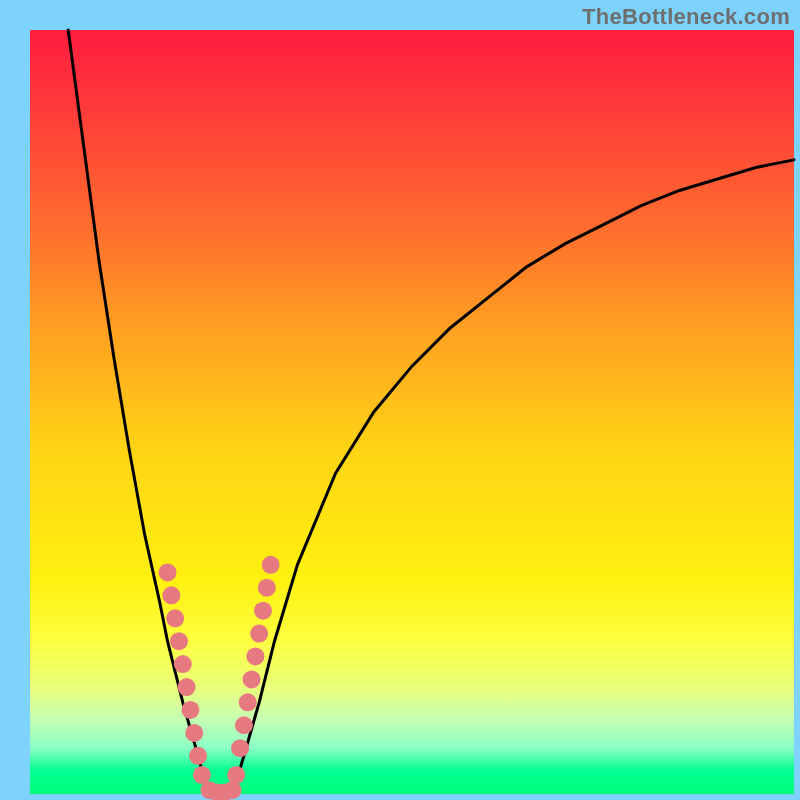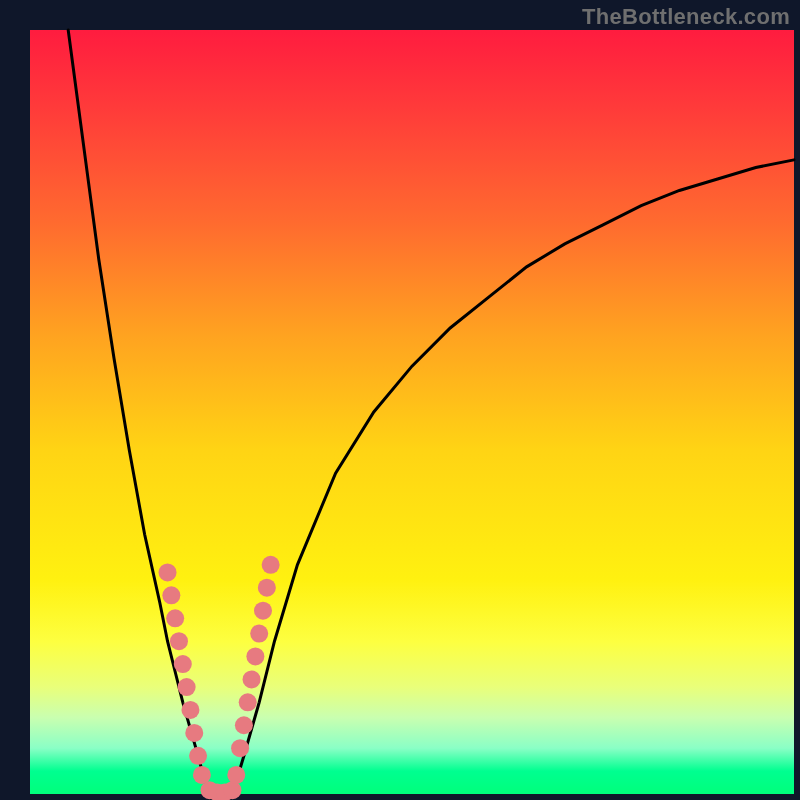--- a/index.html
+++ b/index.html
@@ -9,21 +9,21 @@
     height: 800px;
     background: #000000;
     overflow: hidden;
   }
   .plot-outer {
     position: absolute;
     left: 0;
     top: 0;
     width: 800px;
     height: 800px;
-    background: #0f172a;
+    background: #7dd3fc;
   }
   .plot-inner {
     position: absolute;
     left: 30px;
     top: 30px;
     width: 764px;
     height: 764px;
     background: linear-gradient(
       to bottom,
       #ff1c3f 0%,

